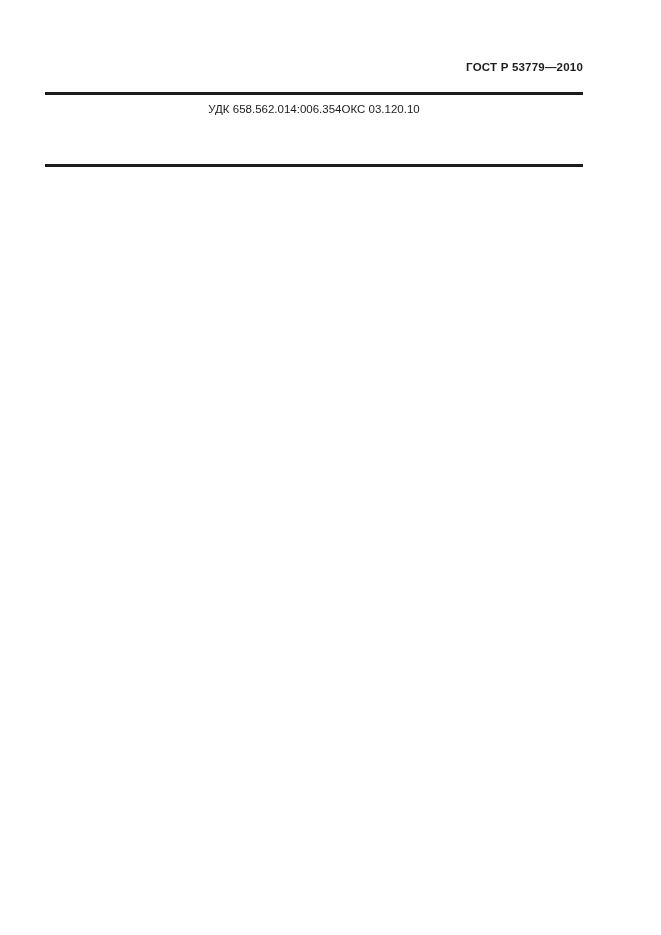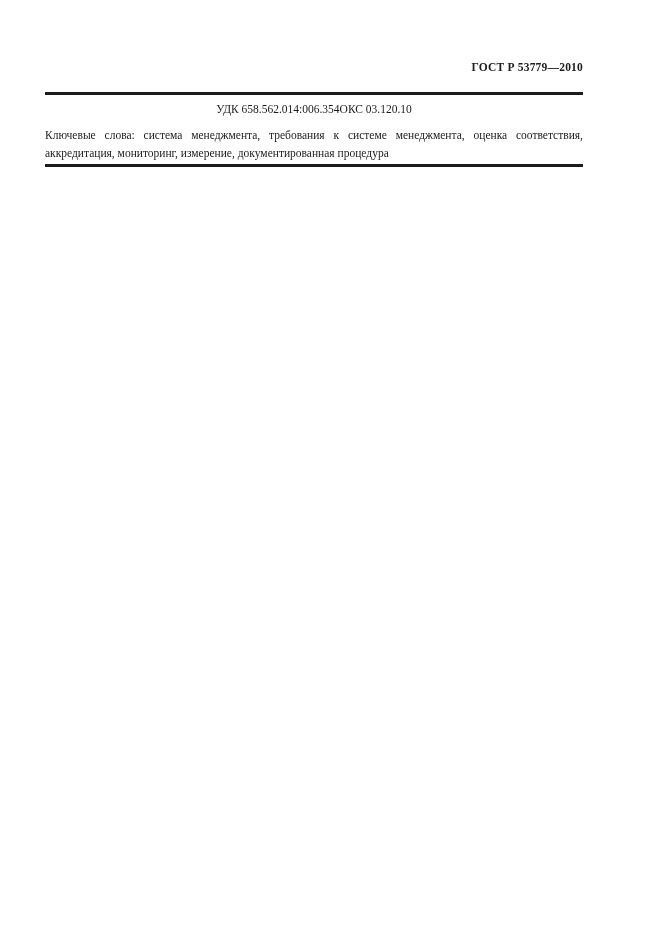--- a/index.html
+++ b/index.html
@@ -5,21 +5,21 @@
   html, body {
     margin: 0;
     padding: 0;
     background: #ffffff;
   }
   .page {
     position: relative;
     width: 661px;
     height: 689px;
     background: #ffffff;
-    font-family: Liberation Serif, serif;
+    font-family: Liberation Sans, sans-serif;
     color: #1c1c1c;
     overflow: hidden;
   }
   .standard-code {
     position: absolute;
     left: 45px;
     right: 78px;
     top: 61px;
     text-align: right;
     font-size: 11.5px;
@@ -76,21 +76,17 @@
 
   <div class="standard-code">ГОСТ Р 53779—2010</div>
 
   <div class="rule rule-top"></div>
 
   <div class="meta-row">
     <span>УДК 658.562.014:006.354</span>
     <span>ОКС 03.120.10</span>
   </div>
 
-  <div class="keywords">
-    <div class="keywords-line-1">Ключевые слова: система менеджмента, требования к системе менеджмента, оценка соответствия,</div>
-    <div class="keywords-line-2">аккредитация, мониторинг, измерение, документированная процедура</div>
-  </div>
 
   <div class="rule rule-bottom"></div>
 
 
 </div>
 
 </body></html>

